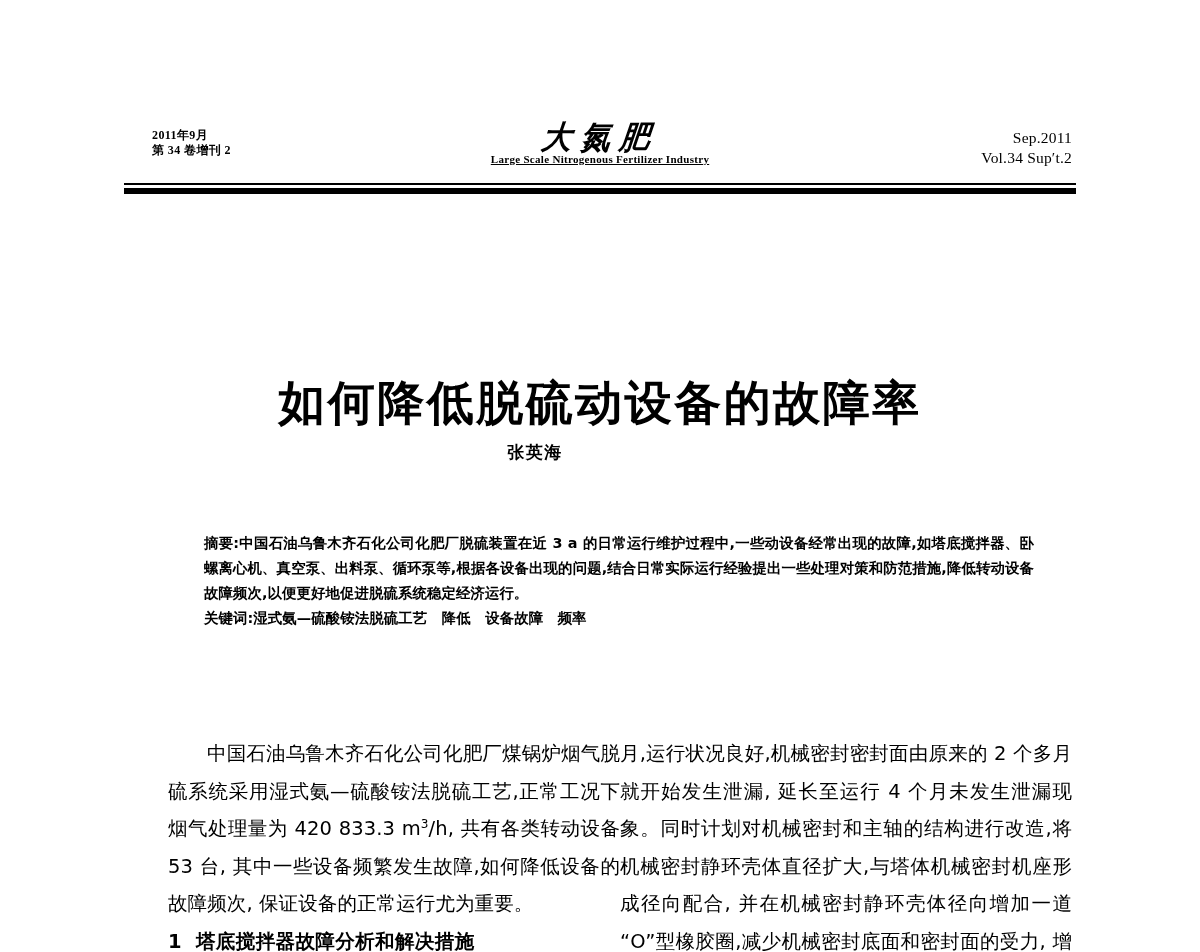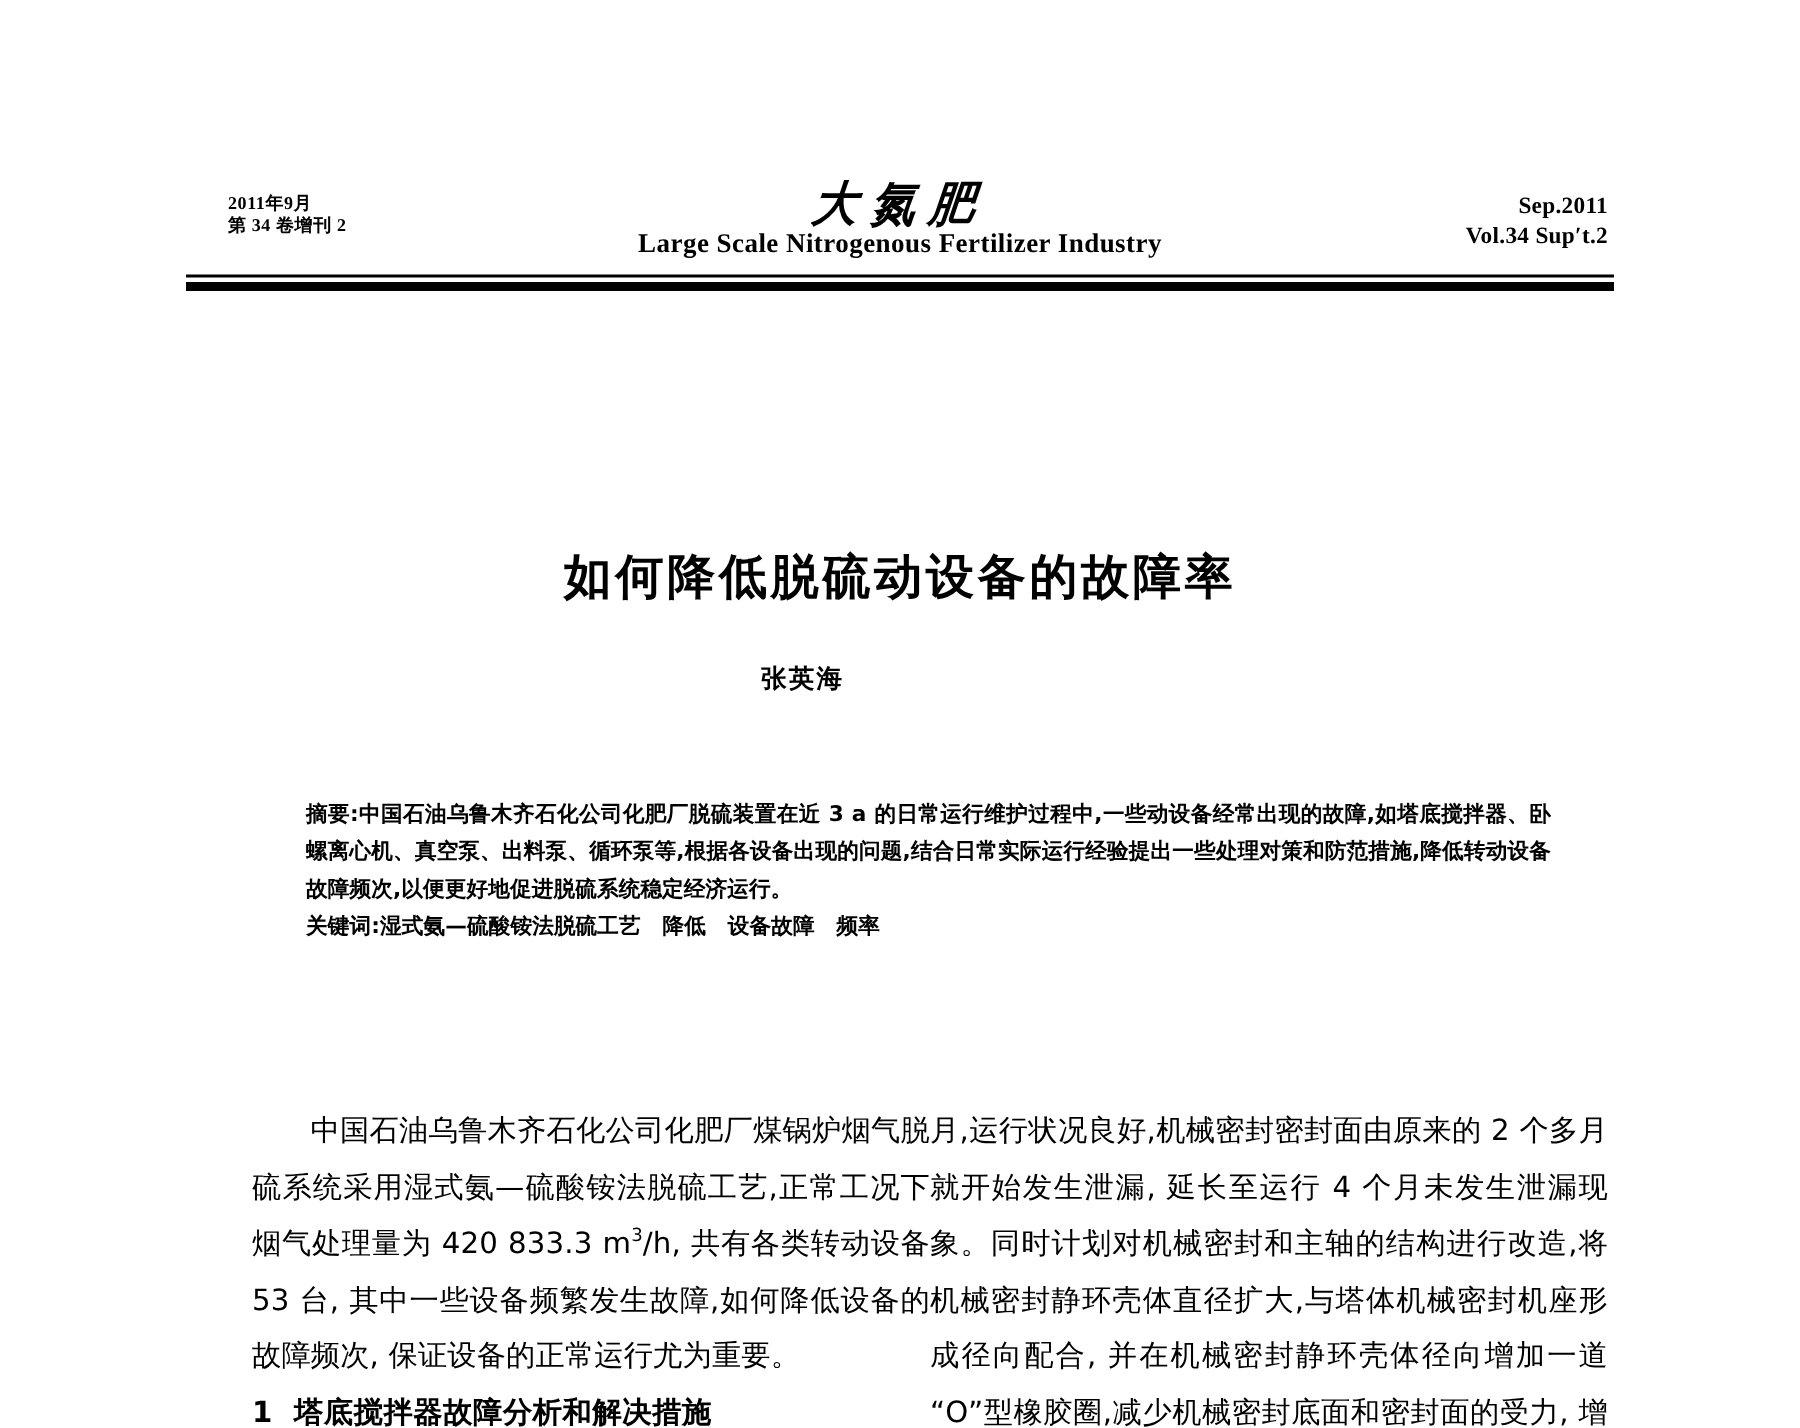--- a/index.html
+++ b/index.html
@@ -40,21 +40,21 @@
     white-space: nowrap;
   }
   .mh-left div { white-space: nowrap; }
   .mh-right {
     position: absolute;
     right: 4px;
     top: 0;
     text-align: right;
     line-height: 1.28;
     font-size: 15.5px;
-    font-weight: 700;
+    font-weight: 400;
     letter-spacing: 0.2px;
     white-space: nowrap;
   }
   .mh-center {
     position: absolute;
     left: 50%;
     transform: translateX(-50%);
     top: -6px;
     text-align: center;
     white-space: nowrap;
@@ -66,24 +66,25 @@
     letter-spacing: 9px;
     font-style: italic;
     line-height: 1.0;
     display: block;
     transform: skewX(-6deg) scaleY(1.06);
     margin-bottom: 1px;
   }
   .mh-logo-en {
     display: block;
     font-family: "Liberation Serif", serif;
-    font-size: 18px;
+    font-size: 11px;
     font-weight: 700;
     letter-spacing: 0.3px;
     line-height: 1.1;
+    text-decoration: underline;
   }
 
   .rule-thin {
     position: absolute;
     left: 124px;
     top: 183px;
     width: 952px;
     height: 2px;
     background: #000;
   }
@@ -97,21 +98,21 @@
   }
 
   
   .title {
     position: absolute;
     left: 0;
     top: 344px;
     width: 1200px;
     text-align: center;
     font-family: "DejaVu Sans", sans-serif;
-    font-size: 32px;
+    font-size: 47px;
     font-weight: 700;
     letter-spacing: 2.5px;
     line-height: 1.2;
   }
   .author {
     position: absolute;
     left: 0;
     top: 441px;
     width: 1070px;
     text-align: center;

